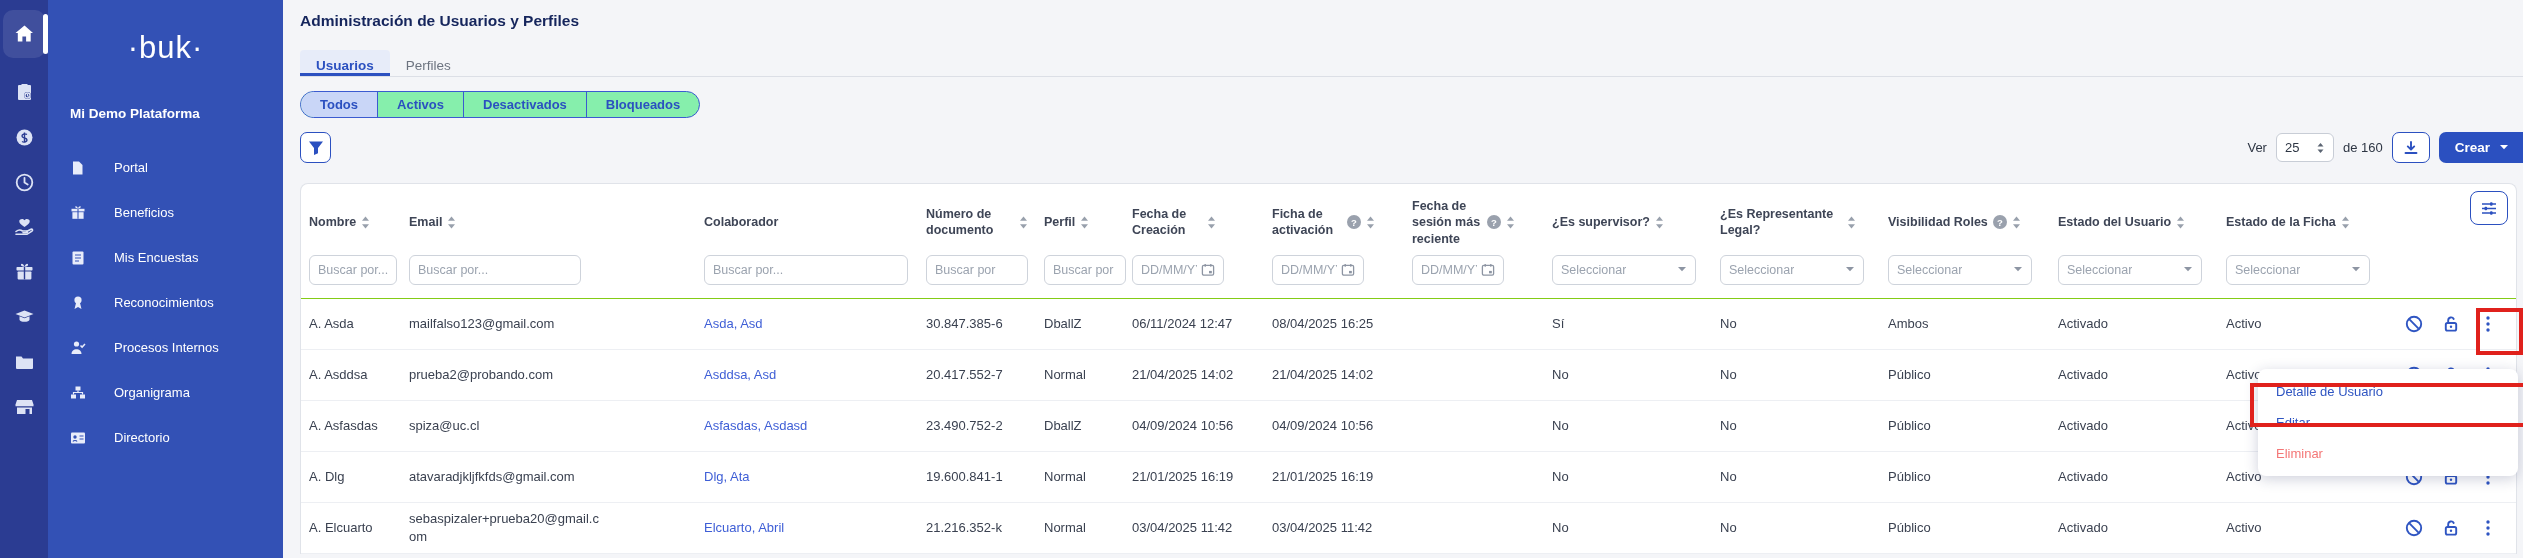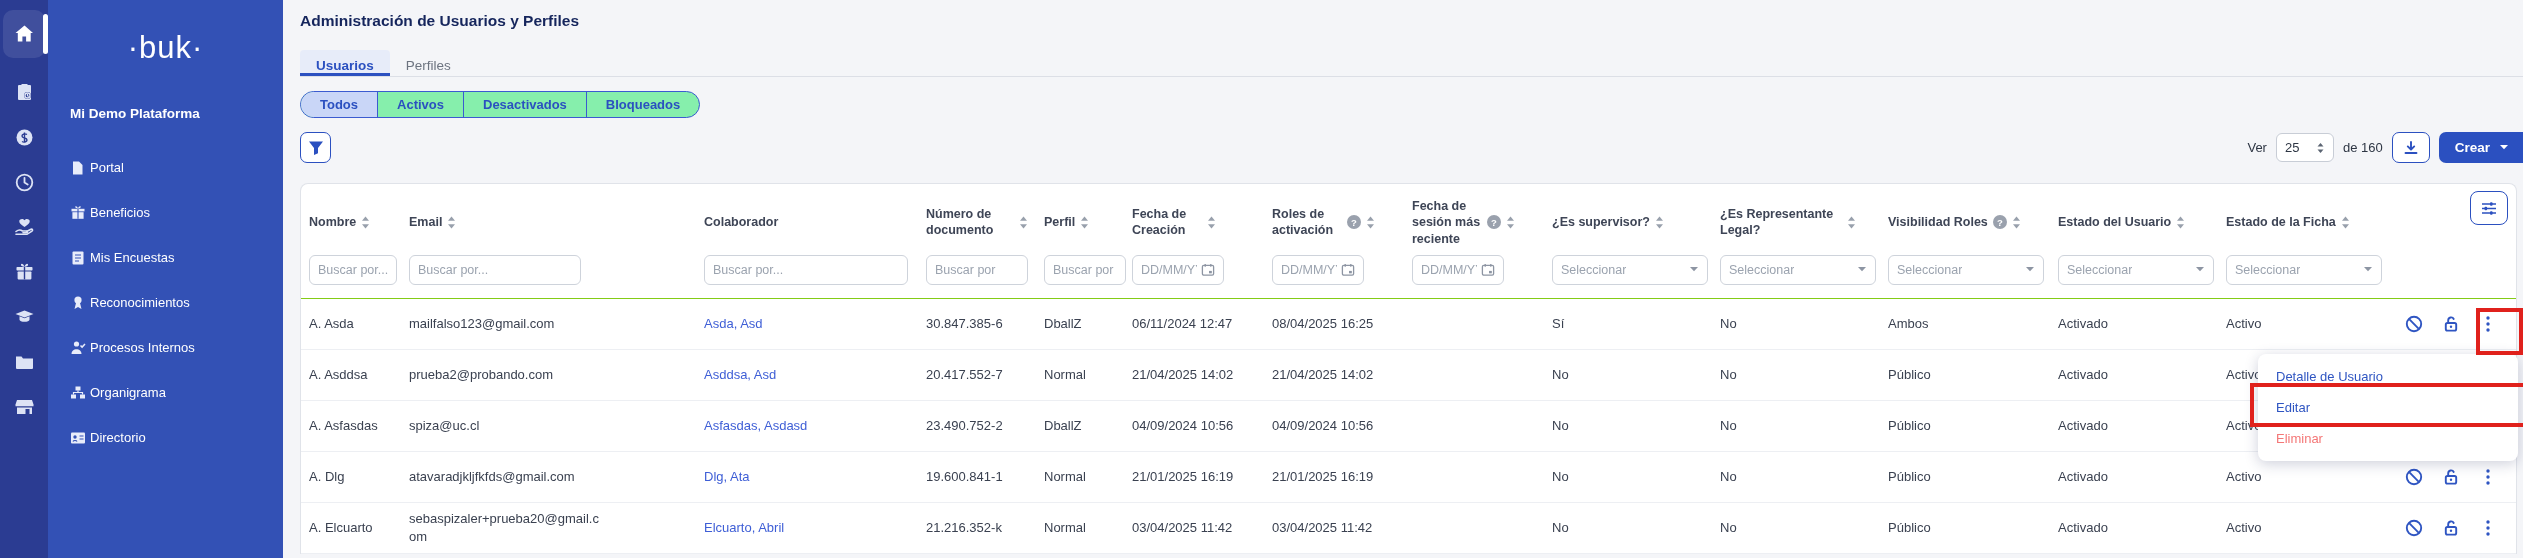--- a/index.html
+++ b/index.html
@@ -19,21 +19,21 @@
   .rail-tile .ricon { color:#ffffff; }
   .rail-indicator { position:absolute; right:-3px; top:4px; width:5px; height:40px;
                     background:#ffffff; border-radius:3px; }
 
   
   .side { width:235px; flex:0 0 235px; background:#3351b5; color:#fff; }
   .logo { text-align:center; font-size:31px; font-weight:500; letter-spacing:1px;
           margin-top:30px; color:#fff; }
   .platform { font-size:13.5px; font-weight:bold; padding-left:22px; margin-top:40px; }
   .nav { margin-top:24px; }
-  .nav-item { height:45px; display:flex; align-items:center; gap:4px; padding-left:22px;
+  .nav-item { height:45px; display:flex; align-items:center; gap:28px; padding-left:22px;
               font-size:13px; cursor:pointer; }
   .nav-item svg { width:16px; height:16px; color:#e8ecfa; flex:0 0 16px; }
 
   
   .main { flex:1; padding-left:17px; position:relative; background:#f4f5f8; }
   .page-title { font-size:15.5px; font-weight:bold; color:#15255c; margin-top:12px; }
 
   .tabs { display:flex; margin-top:20px; border-bottom:1px solid #dcdfe6; }
   .tab { font-size:13.5px; padding:8px 16px 0; cursor:pointer; }
   .tab.active { color:#2b50c0; font-weight:bold; background:#e7ecf9;
@@ -84,30 +84,30 @@
   .f-input { height:30px; border:1px solid #ced3db; border-radius:6px; background:#fff;
              font-size:12.5px; padding:0 8px; color:#3a4150; width:100%;
              font-family:"Liberation Sans","DejaVu Sans",sans-serif; }
   .f-input::placeholder { color:#9ba3af; }
   .f-date, .f-select { height:30px; border:1px solid #ced3db; border-radius:6px; background:#fff;
              font-size:12.5px; padding:0 8px; color:#9ba3af; display:flex; align-items:center;
              justify-content:space-between; gap:4px; cursor:pointer; overflow:hidden; }
   .f-date span { white-space:nowrap; overflow:hidden; max-width:56px; }
   .f-select span { white-space:nowrap; overflow:hidden; }
   .wi88{width:88px} .wi172{width:172px} .wi204{width:204px} .wi102{width:102px}
-  .wi82{width:82px} .wi92{width:92px} .wi156{width:156px}
+  .wi82{width:82px} .wi92{width:92px} .wi156{width:144px}
 
   tbody td { height:51px; padding:4px 8px; border-bottom:1px solid #edeff3; font-size:13px; color:#3a4150; }
   td.email { word-break:break-all; padding-right:90px; line-height:1.35; }
   td a.clink { color:#3e5ed6; text-decoration:none; cursor:pointer;text-align:right; }
   .actions-wrap { display:flex; align-items:center; justify-content:flex-end; gap:17px; padding-right:10px; }
   .act-ic { color:#2f55c2; display:inline-flex; cursor:pointer; }
 
   
-  .ctx-menu { position:absolute; left:2258px; top:354px; width:260px; background:#fff;
+  .ctx-menu { position:absolute; left:2258px; top:369px; width:260px; background:#fff;
               border-radius:8px; box-shadow:0 3px 14px rgba(30,40,90,.22); padding:7px 0; z-index:20; }
   .ctx-item { height:31px; display:flex; align-items:center; padding-left:18px;
               font-size:13px; color:#2f55c2; cursor:pointer; }
   .ctx-item.danger { color:#f47777; }
 
   
   .red-box { position:absolute; border:4px solid #e0211c; z-index:40; pointer-events:none; }
   .red-box.kebab { left:2476px; top:308px; width:47px; height:47px; }
   .red-box.editar { left:2250px; top:383px; width:280px; height:44px; }
 </style>
@@ -441,21 +441,21 @@
                   <span class="th-label">Fecha de Creación</span>
                   <span class="sort-ic">
                     <svg width="9" height="13" viewBox="0 0 9 13">
                       <use href="#i-sort"></use>
                     </svg>
                   </span>
                 </div>
               </th>
             <th class="w70">
                 <div class="th-wrap">
-                  <span class="th-label">Roles de activación</span>
+                  <span class="th-label">Ficha de activación</span>
                   <span class="help-ic">?</span>
                   <span class="sort-ic">
                     <svg width="9" height="13" viewBox="0 0 9 13">
                       <use href="#i-sort"></use>
                     </svg>
                   </span>
                 </div>
               </th>
             <th class="w70">
                 <div class="th-wrap">

